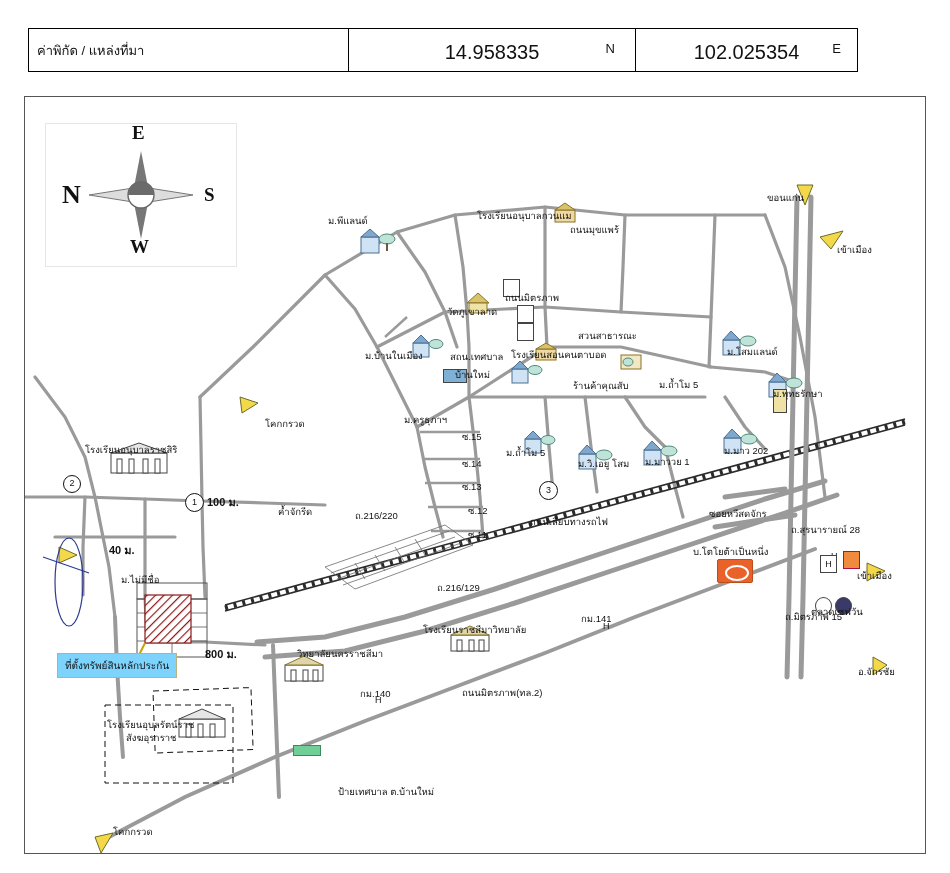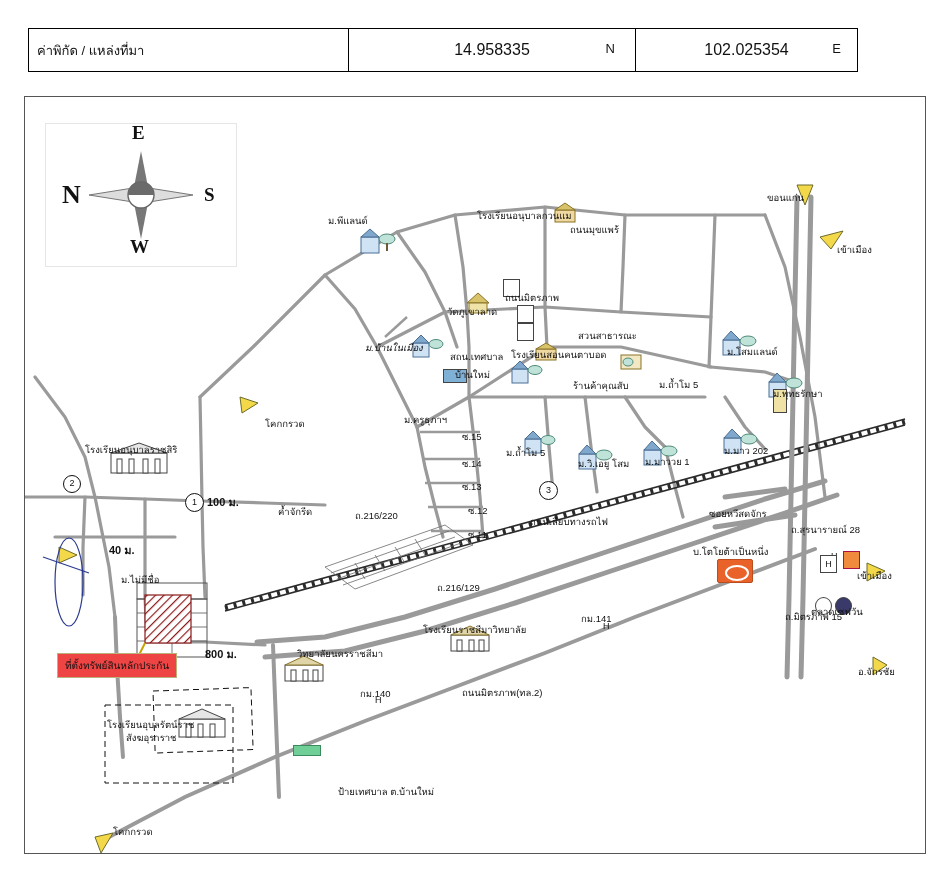--- a/index.html
+++ b/index.html
@@ -2,29 +2,29 @@
 <html><head>
 <meta charset="utf-8">
 <style>
   html,body{margin:0;padding:0;background:#ffffff;}
   body{width:950px;height:873px;position:relative;font-family:"Liberation Sans",sans-serif;color:#111;}
   .coord-table{position:absolute;left:28px;top:28px;width:830px;height:44px;border:1.5px solid #000;box-sizing:border-box;display:flex;}
   .coord-cell{display:flex;align-items:center;box-sizing:border-box;font-size:13px;}
   .c1{width:320px;border-right:1.5px solid #000;padding-left:8px;}
   .c2{width:287px;border-right:1.5px solid #000;position:relative;}
   .c3{flex:1;position:relative;}
-  .c2 .val,.c3 .val{position:absolute;left:50%;transform:translateX(-50%);top:50%;margin-top:-9px;font-size:16px;text-align:center;}
+  .c2 .val,.c3 .val{position:absolute;left:50%;transform:translateX(-50%);top:50%;margin-top:-9px;font-size:20px;text-align:center;}
   .c2 .hemi{position:absolute;right:20px;top:50%;margin-top:-9px;font-size:13px;}
   .c3 .hemi{position:absolute;right:16px;top:50%;margin-top:-9px;font-size:13px;}
   .map-frame{position:absolute;left:24px;top:96px;width:902px;height:758px;border:1.5px solid #555;box-sizing:border-box;overflow:hidden;background:#fff;}
   svg.mapsvg{position:absolute;left:0;top:0;}
   .lbl{position:absolute;font-size:9.5px;line-height:1.15;color:#111;white-space:nowrap;}
   .compass-box{position:absolute;left:20px;top:26px;width:190px;height:142px;background:#fff;border:1px solid #e6e6e6;}
   .cmp-letter{position:absolute;font-size:19px;font-weight:bold;font-family:"Liberation Serif",serif;}
-  .callout{position:absolute;background:#ef4444;border:1px solid #b9b27a;font-size:10px;padding:4px 7px;white-space:nowrap;}
+  .callout{position:absolute;background:#7dd3fc;border:1px solid #b9b27a;font-size:10px;padding:4px 7px;white-space:nowrap;}
   .house-ic{position:absolute;}
   .badge{position:absolute;border-radius:50%;border:1.3px solid #111;background:#fff;font-size:9px;text-align:center;}
   .dist{position:absolute;font-size:11px;font-weight:bold;}
   .toyota{position:absolute;background:#e8622a;border:1px solid #b94d1e;width:34px;height:22px;border-radius:2px;}
   .toyota:after{content:"";position:absolute;left:7px;top:5px;width:20px;height:12px;border:2px solid #fff;border-radius:50%;}
   .shop{position:absolute;width:15px;height:16px;border:1px solid #444;background:#fff;font-size:9px;text-align:center;line-height:16px;}
   .greenbar{position:absolute;background:#6fcf97;border:1px solid #3a8a5e;}
 </style>
 </head>
 <body>
@@ -300,21 +300,21 @@
   <div id="labels-layer">
       <div class="lbl" style="left: 742px; top: 96px;">ขอนแก่น</div>
       <div class="lbl" style="left: 812px; top: 148px;">เข้าเมือง</div>
       <div class="lbl" style="left: 832px; top: 474px;">เข้าเมือง</div>
       <div class="lbl" style="left: 833px; top: 570px;">อ.จักรชัย</div>
       <div class="lbl" style="left: 303px; top: 119px;">ม.พีแลนด์</div>
       <div class="lbl" style="left: 452px; top: 114px;">โรงเรียนอนุบาลกวนแม</div>
       <div class="lbl" style="left: 545px; top: 128px; text-align: right;">ถนนมุขแพร้</div>
       <div class="lbl" style="left: 422px; top: 210px;">วัดภูเขาลาด</div>
       <div class="lbl" style="left: 480px; top: 196px;">ถนนมิตรภาพ</div>
-      <div class="lbl" style="left: 340px; top: 246px; font-style: italic;">ม.บ้านในเมือง</div>
+      <div class="lbl" style="left: 340px; top: 254px;">ม.บ้านในเมือง</div>
       <div class="lbl" style="left: 425px; top: 255px;">สถน.เทศบาล</div>
       <div class="lbl" style="left: 430px; top: 273px;">บ้านใหม่</div>
       <div class="lbl" style="left: 486px; top: 253px;">โรงเรียนสอนคนตาบอด</div>
       <div class="lbl" style="left: 553px; top: 222px; margin-top: 12px;">สวนสาธารณะ</div>
       <div class="lbl" style="left: 548px; top: 284px;">ร้านค้าคุณสับ</div>
       <div class="lbl" style="left: 634px; top: 283px;">ม.ถ้ำโม 5</div>
       <div class="lbl" style="left: 702px; top: 250px;">ม.โสมแลนด์</div>
       <div class="lbl" style="left: 748px; top: 292px;">ม.พุทธรักษา</div>
       <div class="lbl" style="left: 379px; top: 318px;">ม.ครูธุภาฯ</div>
       <div class="lbl" style="left: 437px; top: 335px;">ซ.15</div>

